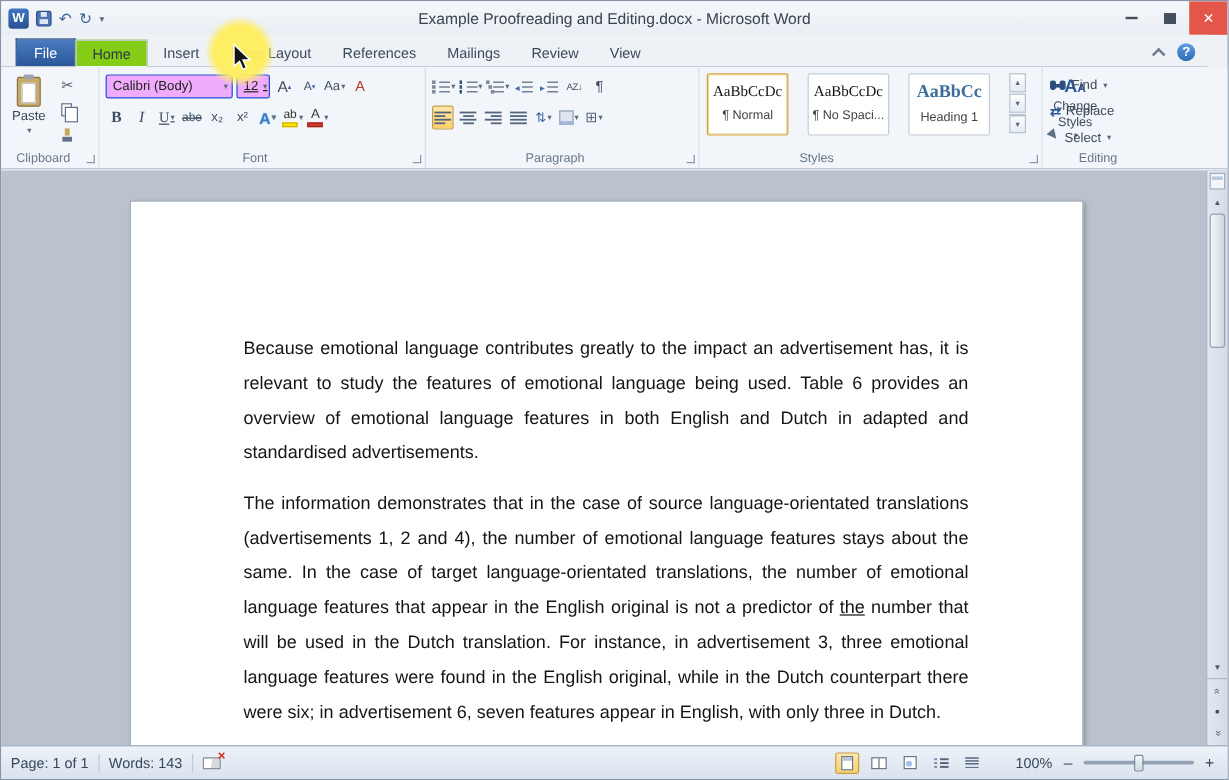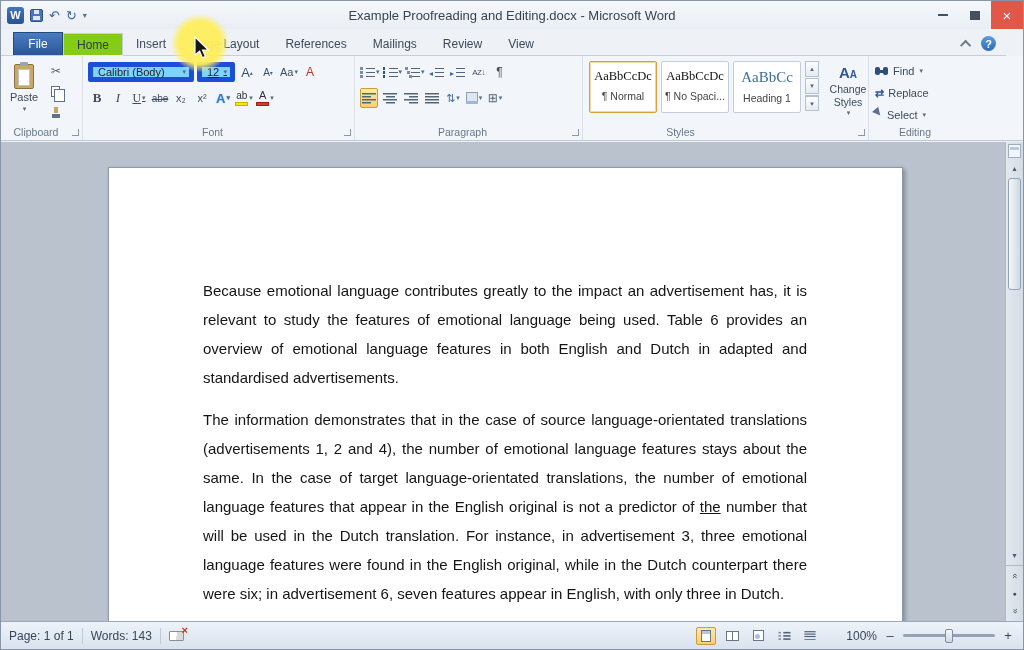--- a/index.html
+++ b/index.html
@@ -52,21 +52,21 @@
   .clip-col { position:absolute; left:46px; top:5px; display:flex; flex-direction:column; gap:2px; }
   .sbtn { width:26px; height:19px; display:flex; align-items:center; justify-content:flex-start; padding-left:3px; border-radius:2px; }
   .cut-g { font-size:12px; color:#4a5a6a; }
   .copy-icon { width:9px; height:11px; border:1px solid #5f7188; background:#fff; position:relative; }
   .copy-icon::after { content:""; position:absolute; left:2px; top:2px; width:9px; height:11px; border:1px solid #5f7188; background:#fff; }
   .fp-icon { width:10px; height:11px; position:relative; }
   .fp-icon::before { content:""; position:absolute; left:3px; top:0; width:4px; height:6px; background:#caa25a; }
   .fp-icon::after { content:""; position:absolute; left:1px; bottom:0; width:8px; height:4px; background:#5f7188; }
 
   
-  .combo { height:20px; background:#7dd3fc; border:5px solid #1d4ed8; border-radius:2px; display:flex; align-items:center; padding:0 3px 0 5px; font-size:11px; color:#222; }
+  .combo { height:20px; background:#f0abfc; border:1px solid #1d4ed8; border-radius:2px; display:flex; align-items:center; padding:0 3px 0 5px; font-size:11px; color:#222; }
   .combo .caret { margin-left:auto; padding-left:4px; }
   .g-big { font-size:13px; } .g-small { font-size:10px; }
   .tiny-up::after { content:"▴"; font-size:6px; vertical-align:top; color:#3e6aa8; }
   .tiny-dn::after { content:"▾"; font-size:6px; vertical-align:top; color:#3e6aa8; }
   .bold-g { font-weight:bold; font-family:"Liberation Serif",serif; font-size:13px; }
   .ital-g { font-style:italic; font-family:"Liberation Serif",serif; font-size:13px; }
   .und-g { text-decoration:underline; font-family:"Liberation Serif",serif; font-size:12px; }
   .strike-g { text-decoration:line-through; font-size:10px; }
   .subsup { font-size:11px; }
   .fx-g { font-size:13px; color:#2f79c5; text-shadow:0 0 2px #9ec9ef; font-weight:bold; }
@@ -96,21 +96,21 @@
   .align.justify { background-size:14px 1.5px,14px 1.5px,14px 1.5px,14px 1.5px;background-position:0 0,0 3.2px,0 6.4px,0 9.6px; }
   .lsp-g { font-size:11px; color:#3e6aa8; }
   .shade-icon { width:12px; height:12px; background:#dde6f1; border:1px solid #8fa0b5; position:relative; }
   .shade-icon::after { content:""; position:absolute; left:-1px; right:-1px; bottom:-1px; height:3px; background:#9fb6d8; }
   .bord-g { font-size:12px; color:#53657a; }
 
   
   .stylebox { width:68px; height:52px; background:#fff; border:1px solid #c3cdd9; border-radius:2px; text-align:center; padding-top:7px; }
   .stylebox.selected { border:1px solid #d5a23b; box-shadow:0 0 0 1px #ecd9a8 inset; }
   .stylebox .prev { font-size:12.5px; color:#111; font-family:"Liberation Serif",serif; }
-  .stylebox .prev.h1 { color:#3e6e9e; font-size:15px; }
+  .stylebox .prev.h1 { color:#3e6e9e; font-size:15px;font-weight:bold; }
   .stylebox .sname { font-size:10.5px; color:#444; margin-top:6px; }
   .sstrip { display:flex; flex-direction:column; gap:1px; }
   .sstrip .sb { width:14px; height:16px; background:linear-gradient(#fcfdfe,#e4ebf2); border:1px solid #b7c2cf; font-size:7px; color:#53657a; display:flex; align-items:center; justify-content:center; }
   .sstrip .sb.more { border-top-width:2px; }
   .chgsty { width:50px; height:72px; display:flex; flex-direction:column; align-items:center; padding-top:4px; }
   .chgsty .aa { color:#2b579a; font-weight:bold; font-size:15px; line-height:1; }
   .chgsty .aa small { font-size:10px; }
   .chgsty .clabel { font-size:10.5px; color:#3c4a5a; text-align:center; line-height:1.25; margin-top:3px; }
 
   
@@ -228,21 +228,21 @@
       <div class="glabel">Clipboard</div>
       <div class="launcher"></div>
     </div>
 
     <div class="rgroup" style="left:82px;width:272px;">
       <div class="r1">
         <div class="combo" style="width:106px;">
           <span>Calibri (Body)</span>
           <span class="caret">▾</span>
         </div>
-        <div class="combo" style="width:38px;text-decoration:underline;">
+        <div class="combo" style="width:28px;text-decoration:underline;">
           <span>12</span>
           <span class="caret">▾</span>
         </div>
         <div class="ibtn g-big tiny-up">
             <span>A</span>
           </div>
         <div class="ibtn g-small tiny-dn">
             <span>A</span>
           </div>
         <div class="ibtn" style="font-size:11px;">
@@ -360,21 +360,21 @@
         <div class="ibtn">
             <span class="bord-g">⊞</span>
             <span class="caret">▾</span>
           </div>
       </div>
       <div class="glabel">Paragraph</div>
       <div class="launcher"></div>
     </div>
 
     <div class="rgroup" style="left:582px;width:286px;">
-      <div style="position:absolute;left:6px;top:5px;display:flex;gap:4px;align-items:flex-start;">
+      <div style="position:absolute;left:6px;top:5px;display:flex;gap:16px;align-items:flex-start;">
         <div class="stylebox selected">
           <div class="prev">AaBbCcDc</div>
           <div class="sname">¶ Normal</div>
         </div>
         <div class="stylebox">
           <div class="prev">AaBbCcDc</div>
           <div class="sname">¶ No Spaci...</div>
         </div>
         <div class="stylebox">
           <div class="prev h1">AaBbCc</div>

